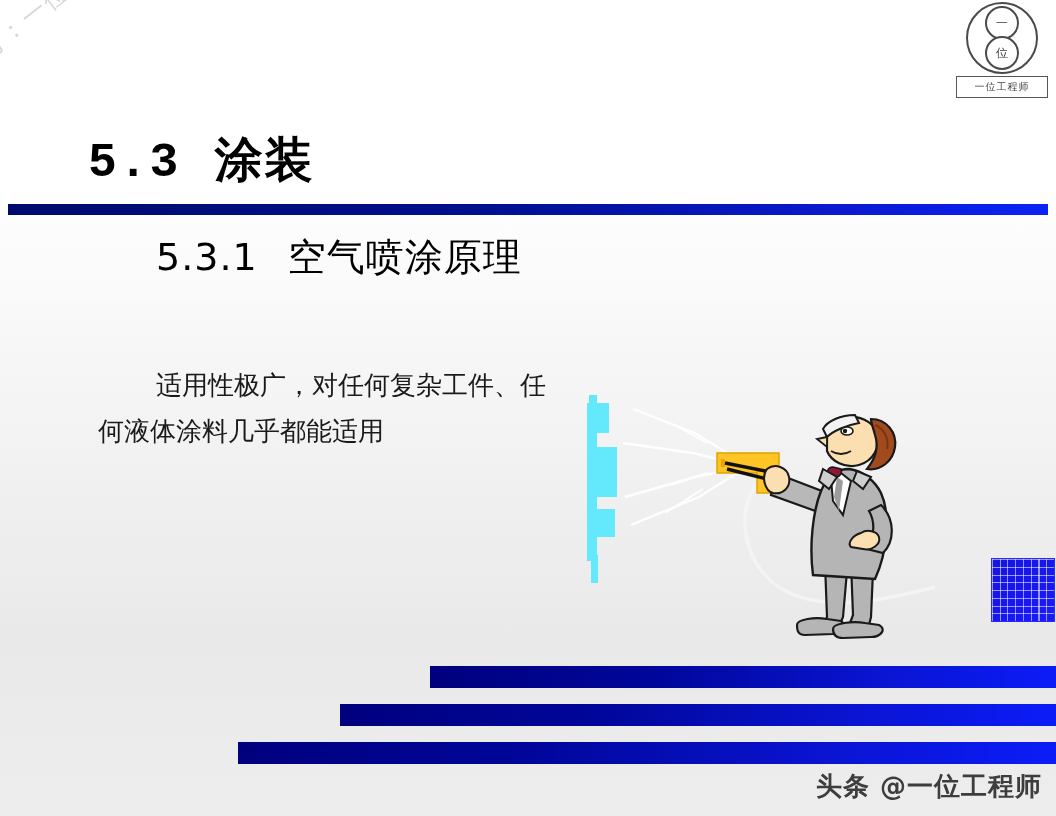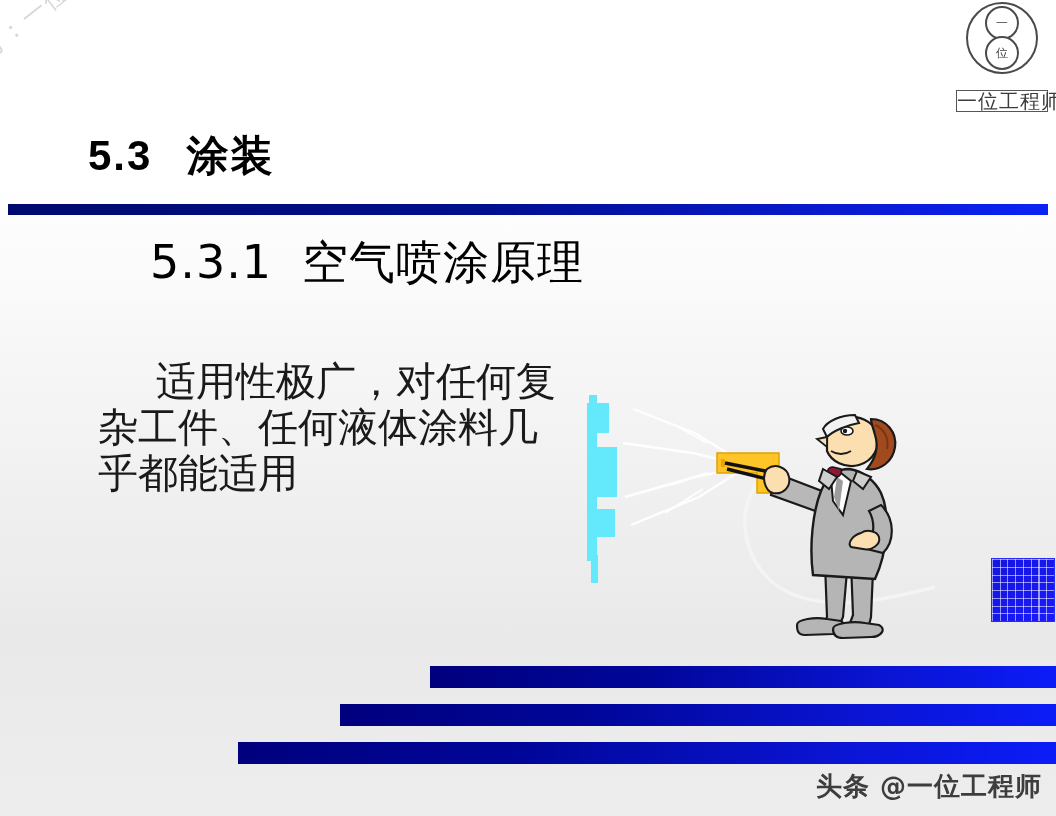--- a/index.html
+++ b/index.html
@@ -77,77 +77,77 @@
     position: absolute;
     left: 50%;
     top: 31px;
     transform: translateX(-50%);
     font-size: 13px;
     color: #4a4a4a;
     line-height: 1;
     font-family: "DejaVu Serif", serif;
   }
   #logo-name {
-    margin-top: 16px;
+    margin-top: 2px;
     border: 1.5px solid #555;
     background: #fff;
-    font-size: 20px;
+    font-size: 10px;
     line-height: 20px;
     letter-spacing: 1px;
     color: #3c3c3c;
     font-family: "DejaVu Sans", sans-serif;
     white-space: nowrap;
   }
 
   
   #title {
     position: absolute;
     left: 88px;
     top: 128px;
-    font-size: 42px;
+    font-size: 48px;
     font-weight: bold;
     color: #000;
     letter-spacing: 2px;
     white-space: nowrap;
-    font-family: Liberation Sans, sans-serif;
+    font-family: Liberation Mono, monospace;
   }
   #title .gap { display: inline-block; width: 34px; }
 
   #rule {
     position: absolute;
     left: 8px;
     top: 204px;
     width: 1040px;
     height: 11px;
     background: linear-gradient(to right, #000a6e 0%, #000f8c 45%, #0a1ad0 80%, #0a22f5 100%);
   }
 
   #subtitle {
     position: absolute;
-    left: 150px;
+    left: 156px;
     top: 232px;
-    font-size: 46px;
+    font-size: 38px;
     color: #000;
     letter-spacing: 1px;
     white-space: nowrap;
     font-family: "DejaVu Sans", sans-serif;
   }
   #subtitle .gap { display: inline-block; width: 30px; }
 
   
   #body-text {
     position: absolute;
     left: 98px;
     top: 362px;
     width: 470px;
-    font-size: 40px;
+    font-size: 26px;
     line-height: 46px;
     color: #1a1a1a;
     text-indent: 58px;
-    font-family: Liberation Mono, monospace;
+    font-family: Liberation Sans, sans-serif;
   }
 
   
   #illustration {
     position: absolute;
     left: 575px;
     top: 385px;
     width: 360px;
     height: 255px;
   }

